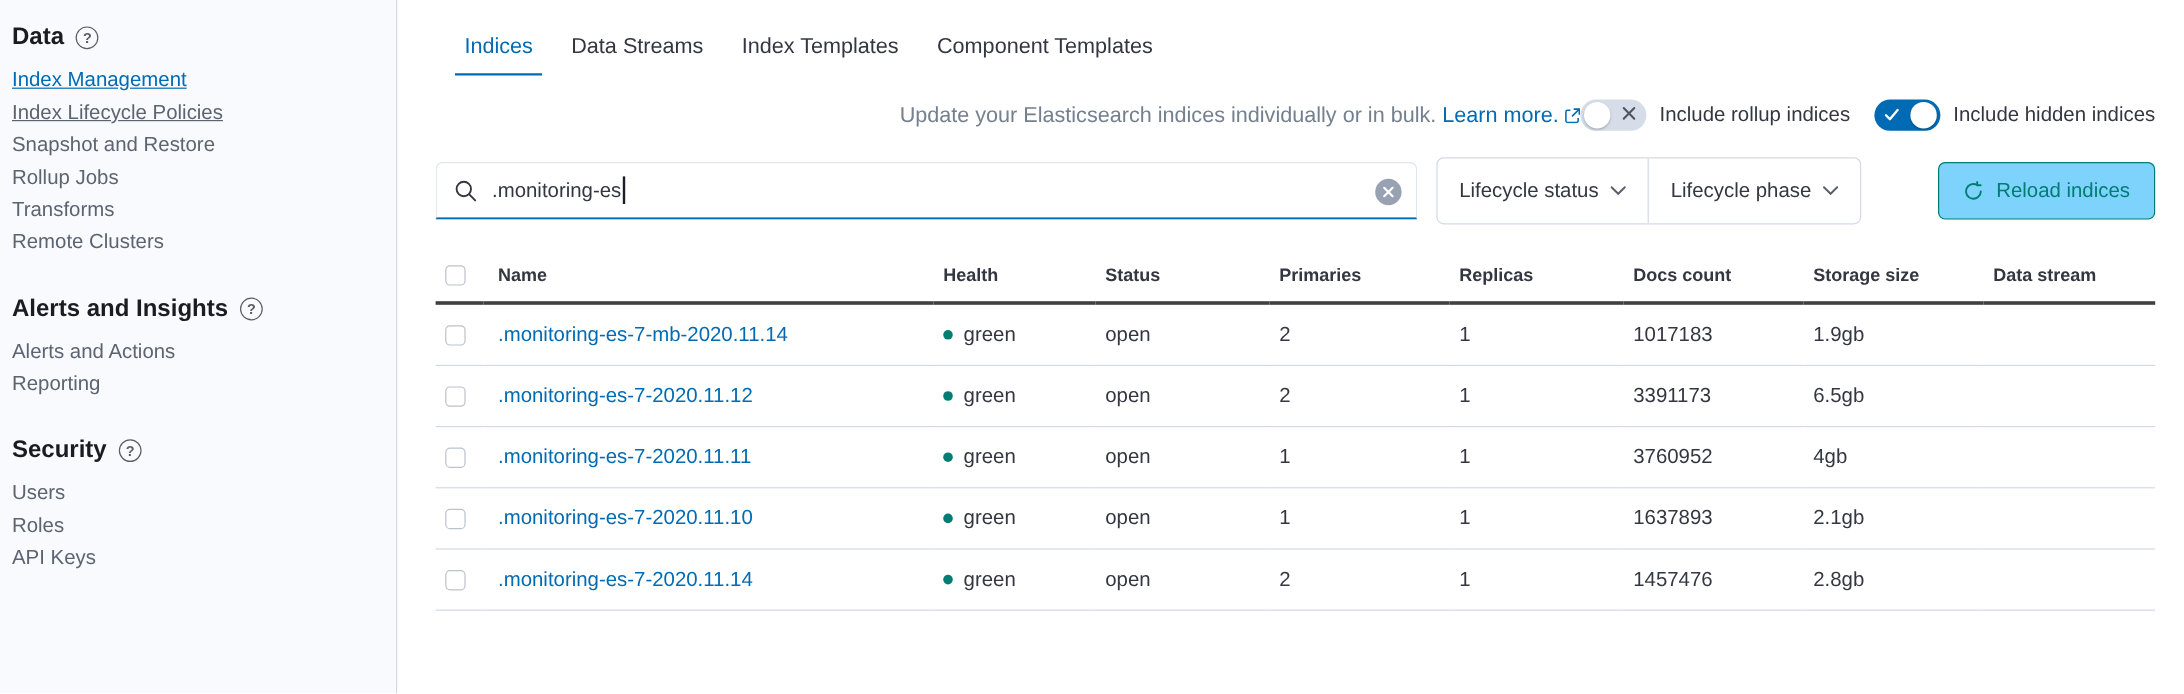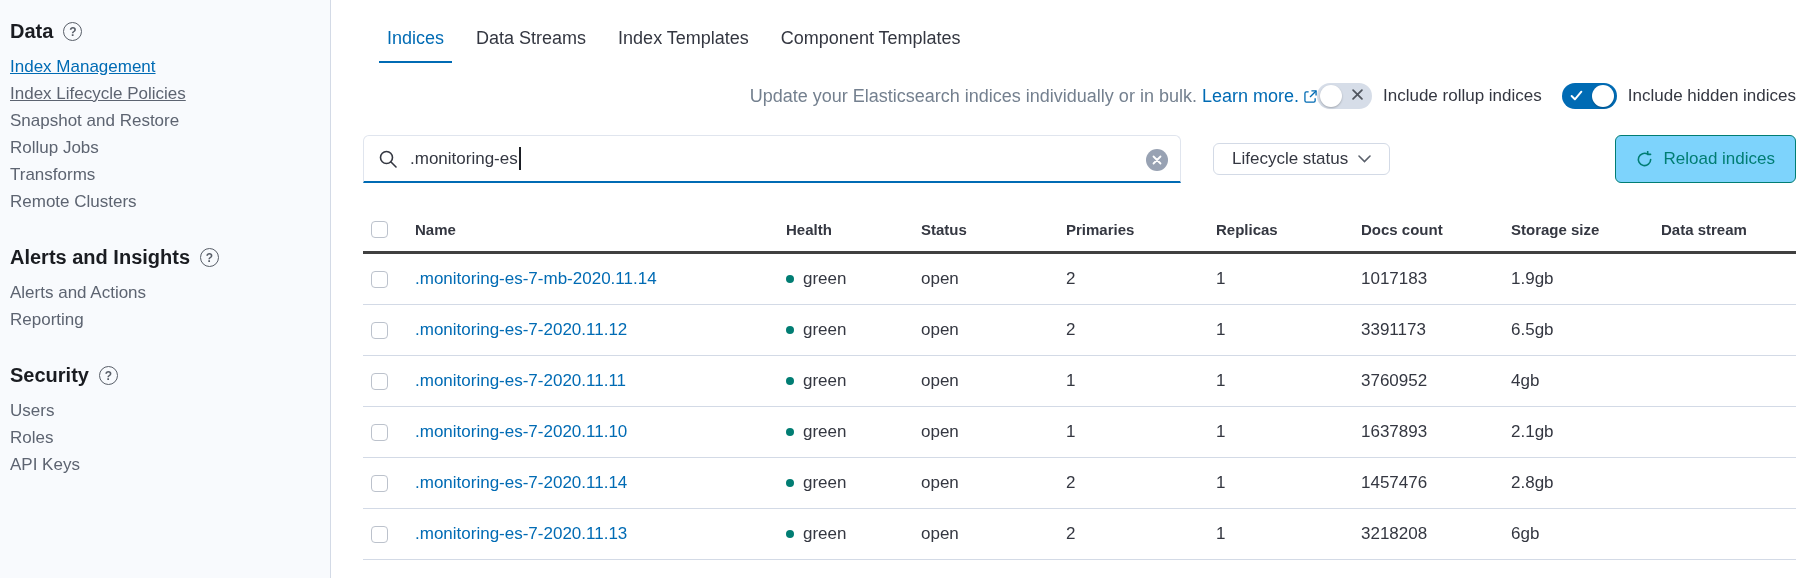--- a/index.html
+++ b/index.html
@@ -72,21 +72,21 @@
     padding:0 44px 0 14px; cursor:text;
   }
   .search-icon { margin-right:12px; flex:0 0 auto; }
   .search-value { font-size:17px; color:#343741; }
   .caret { display:inline-block; width:2px; height:23px; background:#1b1e24; margin-left:1px; vertical-align:middle; }
   .clear-btn {
     position:absolute; right:12px; top:13px; width:22px; height:22px; border-radius:50%;
     background:#98a2b3; display:flex; align-items:center; justify-content:center; cursor:pointer;
   }
   .filter-group {
-    display:flex; height:32px; margin-left:32px; background:#fff;
+    display:flex; height:56px; margin-left:16px; background:#fff;
     border:1px solid #d3dae6; border-radius:6px; overflow:hidden;
   }
   .filter-btn {
     display:flex; align-items:center; gap:10px; padding:0 18px;
     font-size:17px; color:#343741; cursor:pointer; white-space:nowrap;
   }
   .filter-btn + .filter-btn { border-left:1px solid #d3dae6; }
   .reload-btn {
     margin-left:auto; height:48px; padding:0 20px; display:flex; align-items:center; gap:10px;
     border:1px solid #017D73; border-radius:6px; background:#7dd3fc;
@@ -200,20 +200,26 @@
           <span class="caret"></span>
         <div class="clear-btn">
           <svg width="10" height="10" viewBox="0 0 10 10">
               <path d="M1.5 1.5l7 7M8.5 1.5l-7 7" stroke="#fff" stroke-width="1.8" stroke-linecap="round"></path>
             </svg>
         </div>
       </div>
       <div class="filter-group">
         <div class="filter-btn">
           <span>Lifecycle status</span>
+          <svg width="13" height="8" viewBox="0 0 13 8">
+              <path d="M1 1l5.5 5.5L12 1" fill="none" stroke="#5a606b" stroke-width="1.6" stroke-linecap="round"></path>
+            </svg>
+        </div>
+        <div class="filter-btn">
+          <span>Lifecycle phase</span>
           <svg width="13" height="8" viewBox="0 0 13 8">
               <path d="M1 1l5.5 5.5L12 1" fill="none" stroke="#5a606b" stroke-width="1.6" stroke-linecap="round"></path>
             </svg>
         </div>
       </div>
       <button class="reload-btn">
         <svg width="17" height="17" viewBox="0 0 16 16">
             <path d="M13.8 8A5.8 5.8 0 1 1 11 3" fill="none" stroke="#017D73" stroke-width="1.5" stroke-linecap="round"></path>
             <path d="M11 0.5V3.2H13.7" fill="none" stroke="#017D73" stroke-width="1.5" stroke-linecap="round" stroke-linejoin="round"></path>
           </svg>
@@ -332,35 +338,17 @@
                 <span>green</span>
               </div>
             </td>
           <td>open</td>
           <td>2</td>
           <td>1</td>
           <td>1457476</td>
           <td>2.8gb</td>
           <td></td>
         </tr>
-        <tr>
-          <td>
-              <div class="checkbox"></div>
-            </td>
-          <td class="cell-name">.monitoring-es-7-2020.11.13</td>
-          <td>
-              <div class="health">
-                <span class="dot"></span>
-                <span>green</span>
-              </div>
-            </td>
-          <td>open</td>
-          <td>2</td>
-          <td>1</td>
-          <td>3218208</td>
-          <td>6gb</td>
-          <td></td>
-        </tr>
       </tbody>
     </table>
 
   </div>
 </div>
 
 </body></html>

